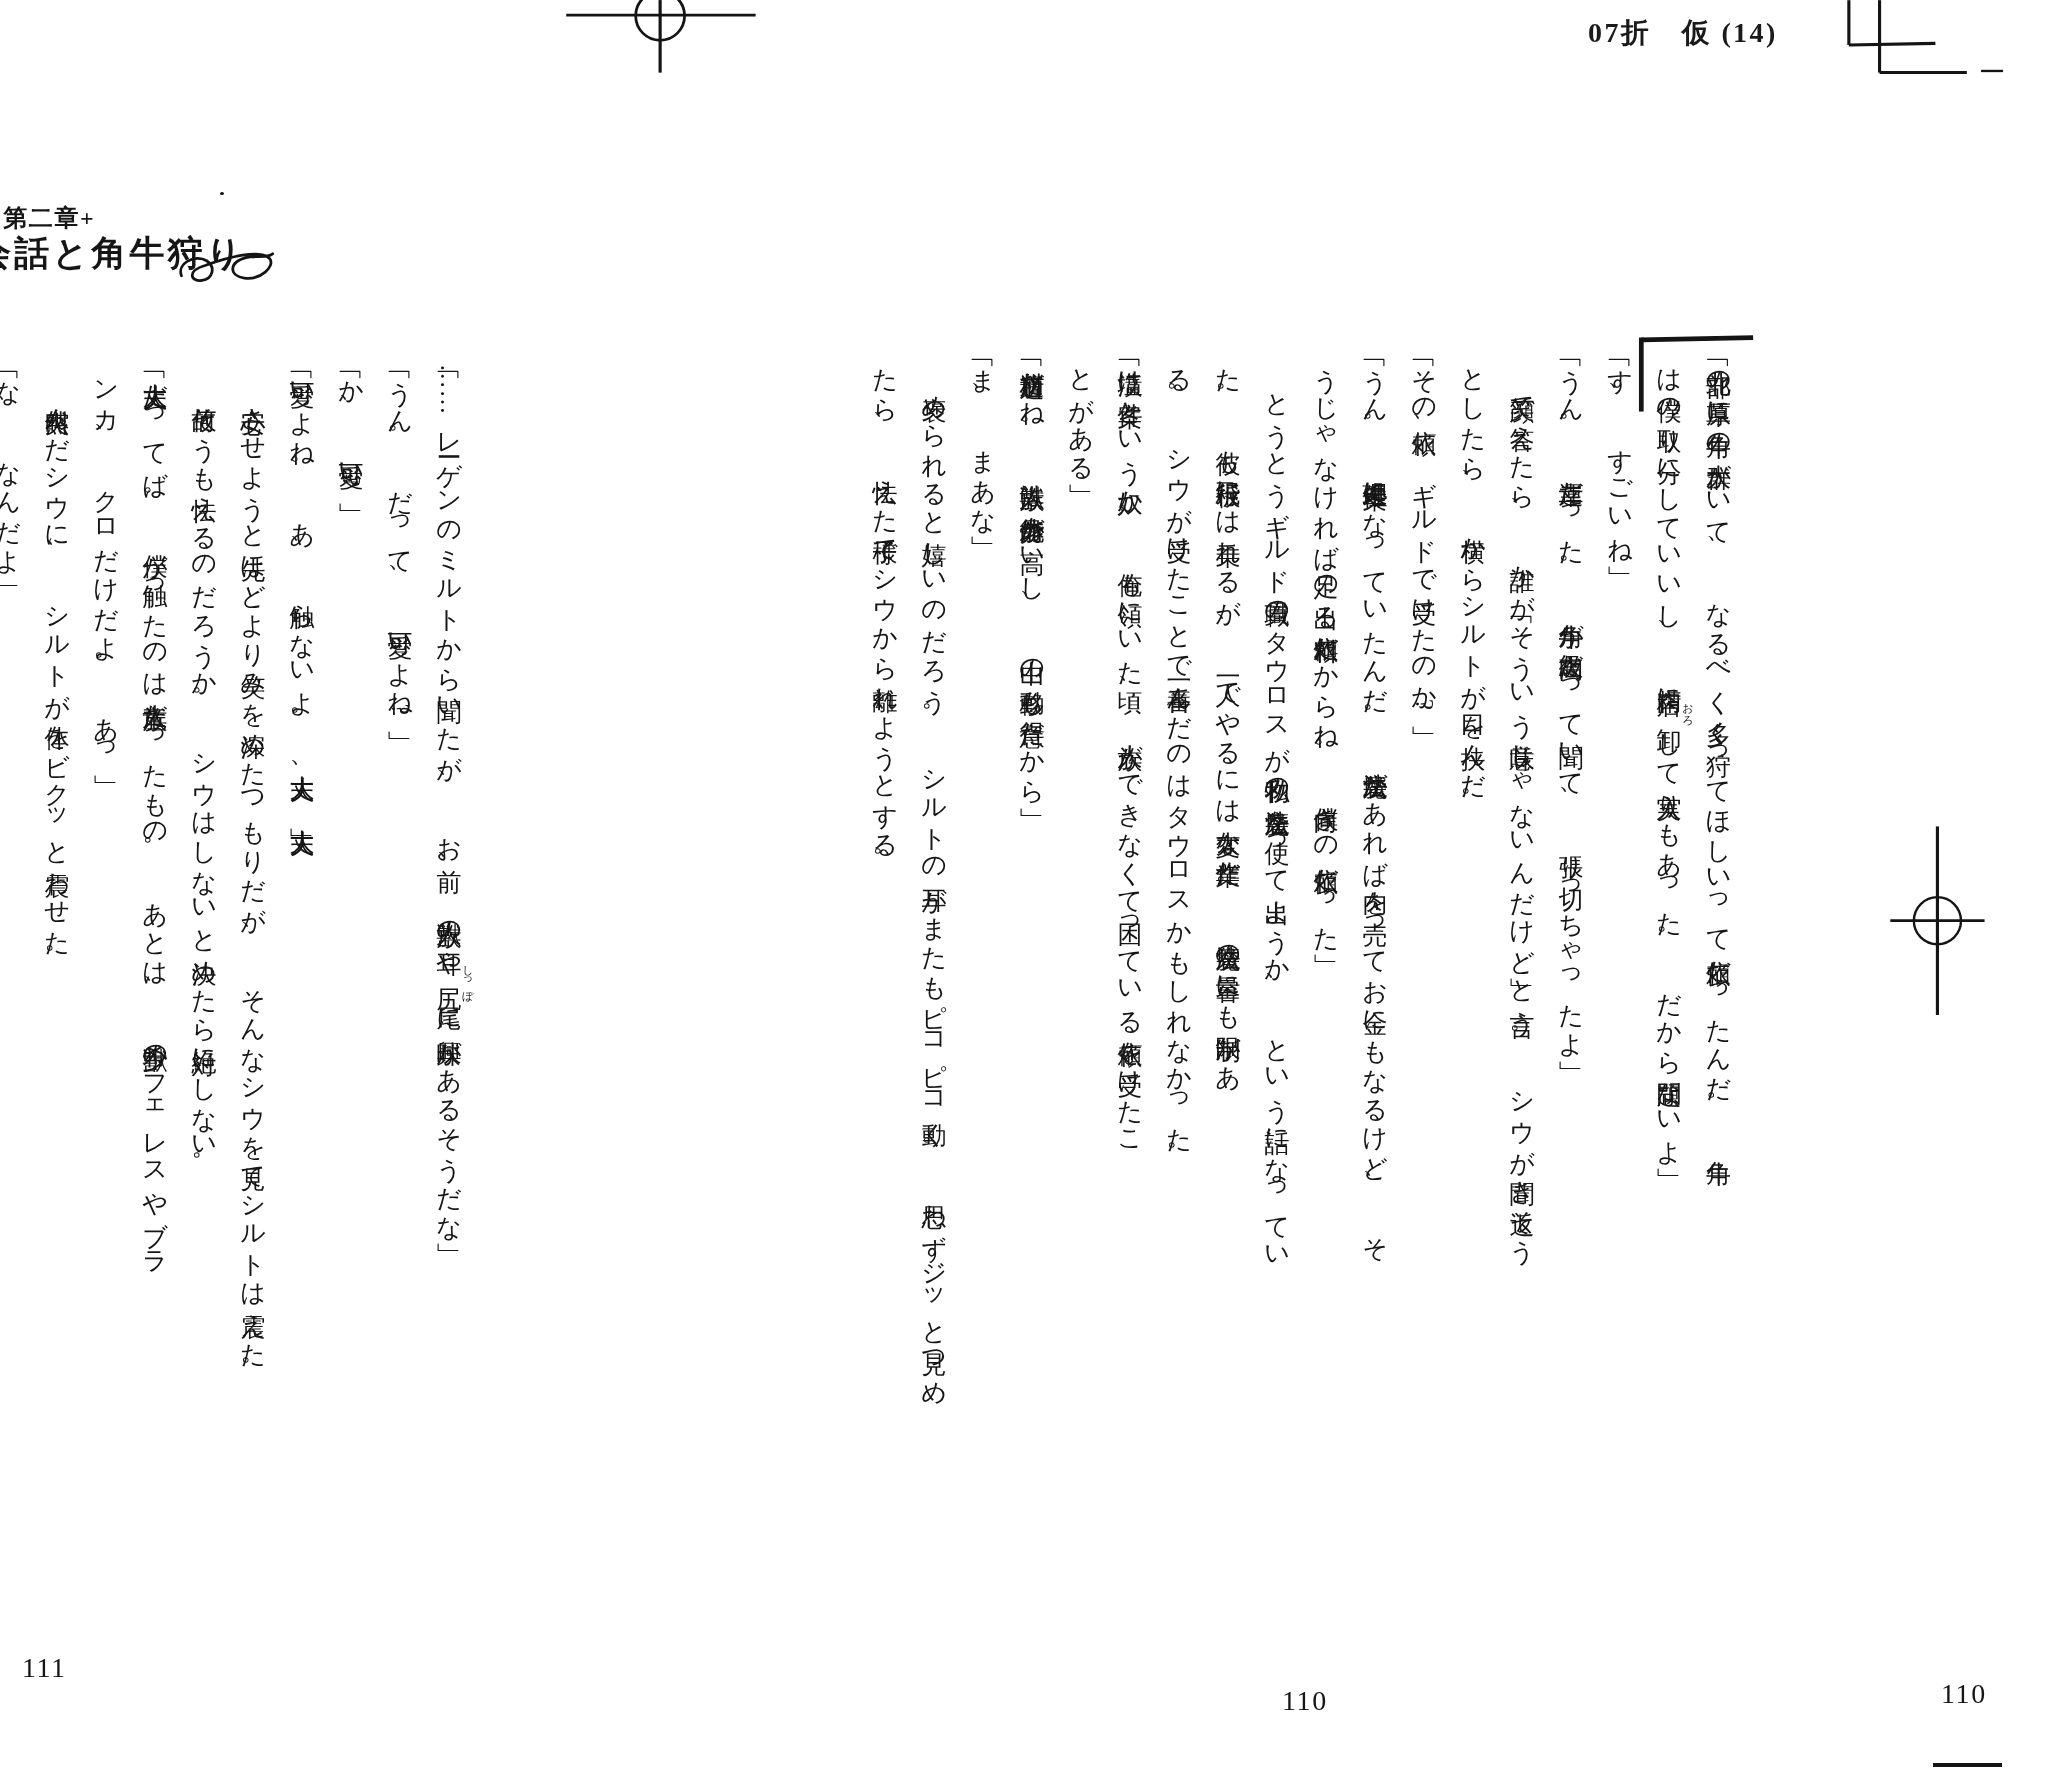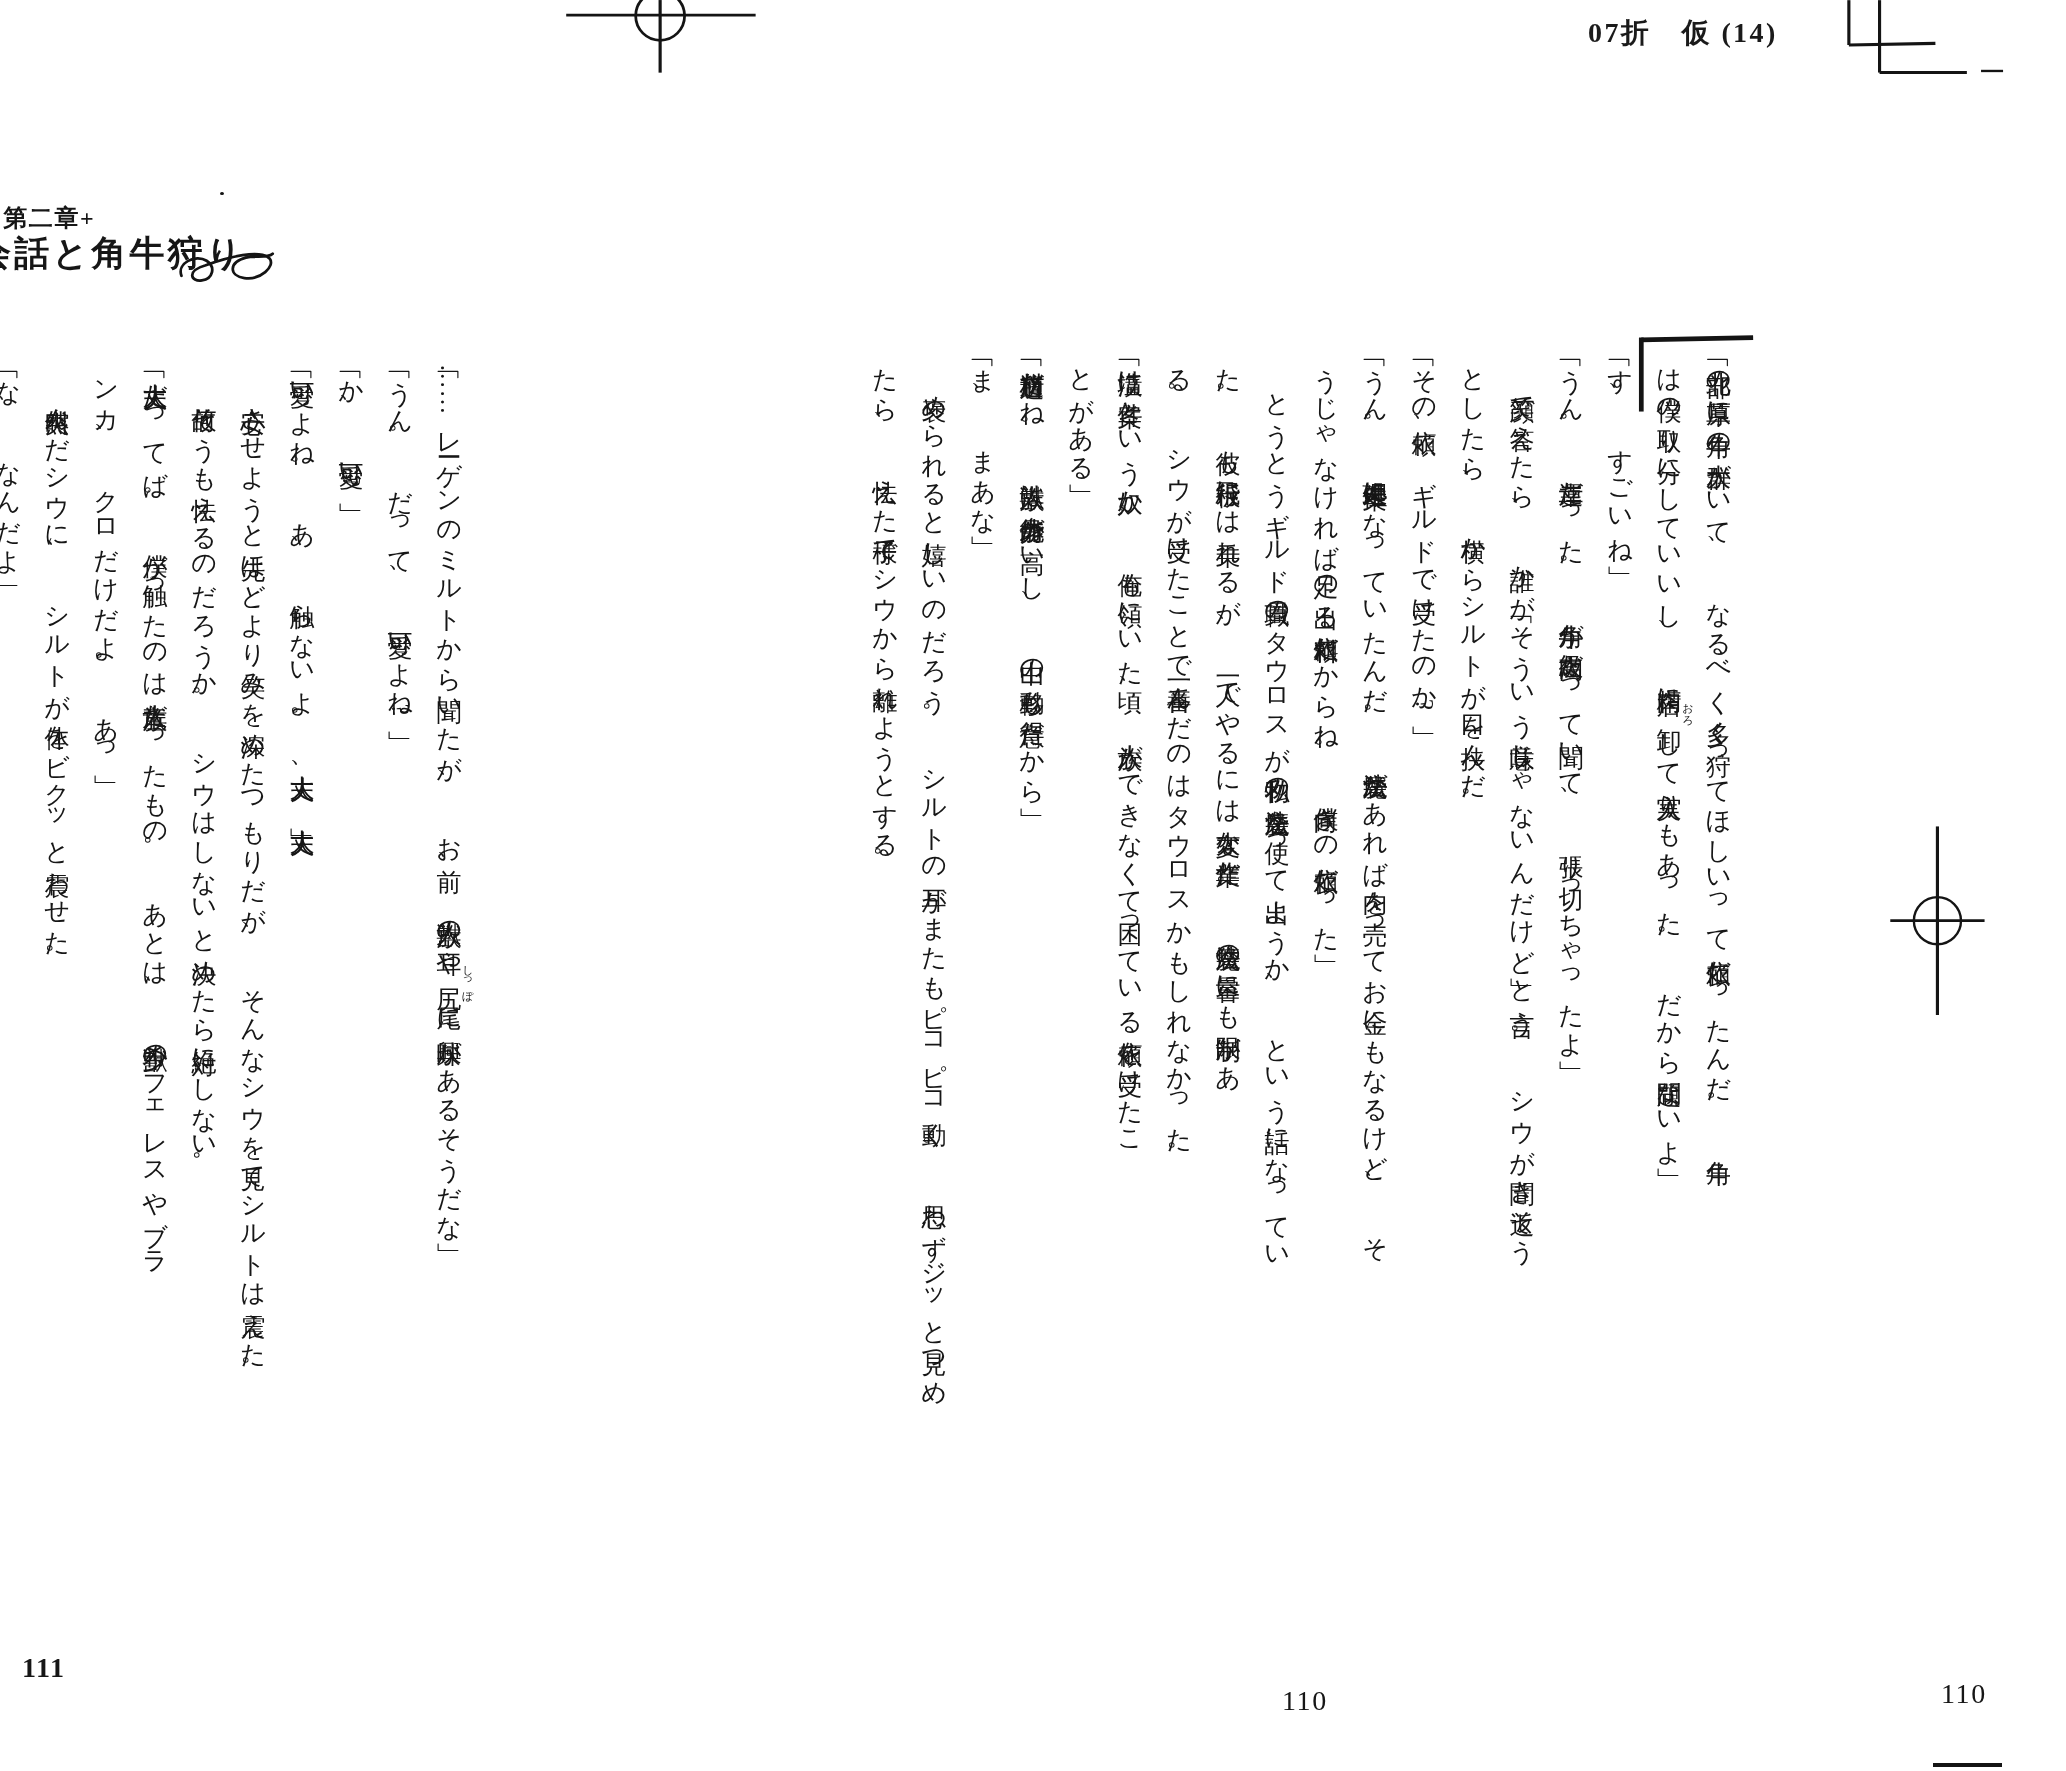--- a/index.html
+++ b/index.html
@@ -115,18 +115,18 @@
     <div class="tline">　突然叫んだシウに、　シルトが体をビクッと震わせた。</div>
     <div class="tline">「な、　なんだよ」</div>
   </div>
 
 <svg class="abs" style="left:1884px;top:818px;" width="110" height="207" viewBox="0 0 140 262">
   <circle class="mark-stroke" cx="68" cy="130" r="30" stroke-width="3"></circle>
   <line class="mark-stroke" x1="68" y1="10" x2="68" y2="250" stroke-width="4"></line>
   <line class="mark-stroke" x1="8" y1="130" x2="128" y2="130" stroke-width="3.5"></line>
 </svg>
 
-<div class="abs pagenum" style="left:22px;top:1652px;font-weight:bold;">111</div>
+<div class="abs pagenum" style="left:22px;top:1652px;">111</div>
 <div class="abs pagenum" style="left:1282px;top:1685px;">110</div>
 <div class="abs pagenum" style="left:1941px;top:1678px;">110</div>
 
 <div class="abs bar" style="left:1933px;top:1763px;width:69px;height:4px;"></div>
 
 
 </body></html>

